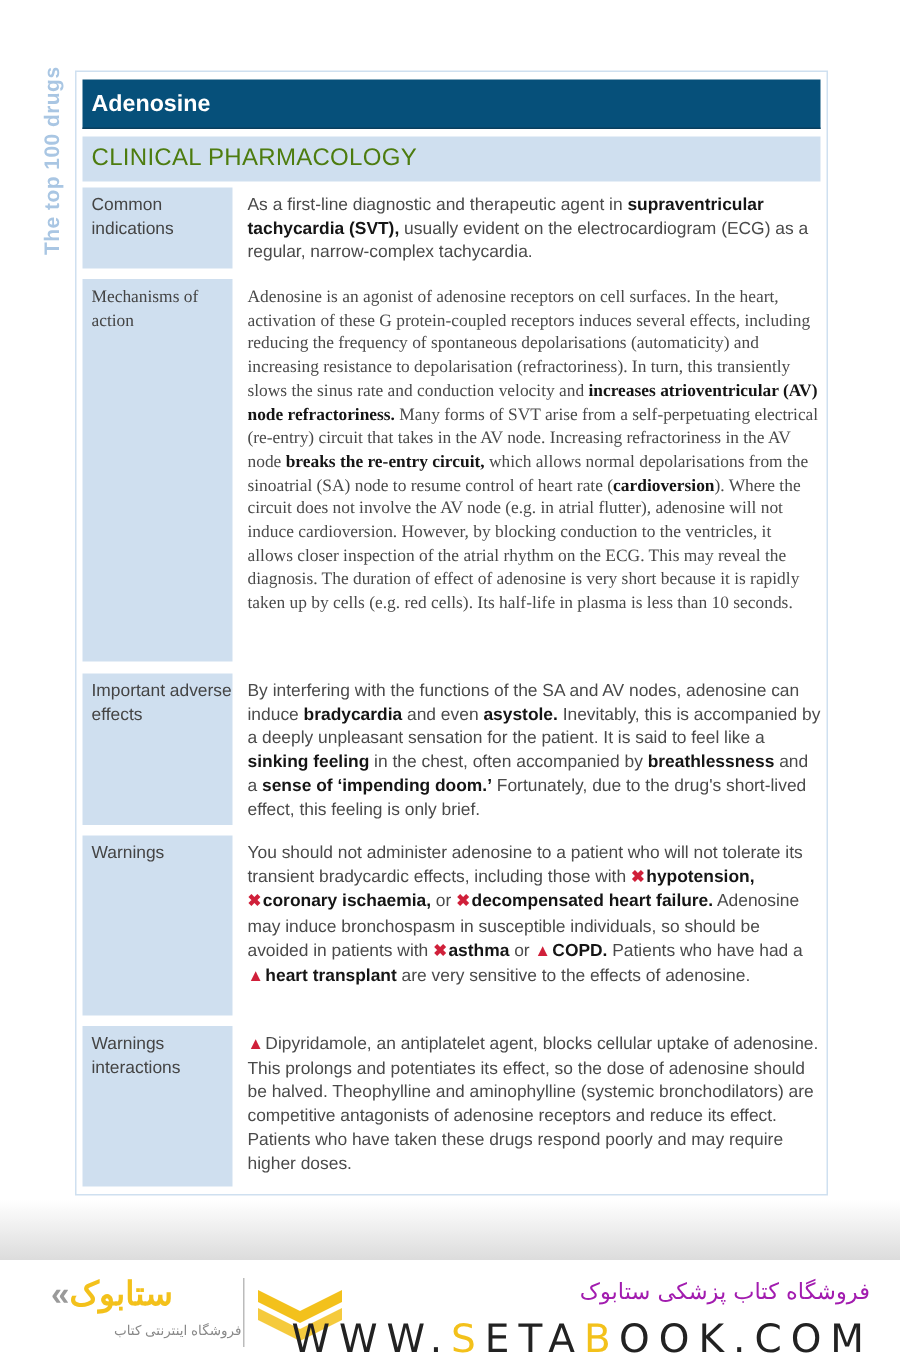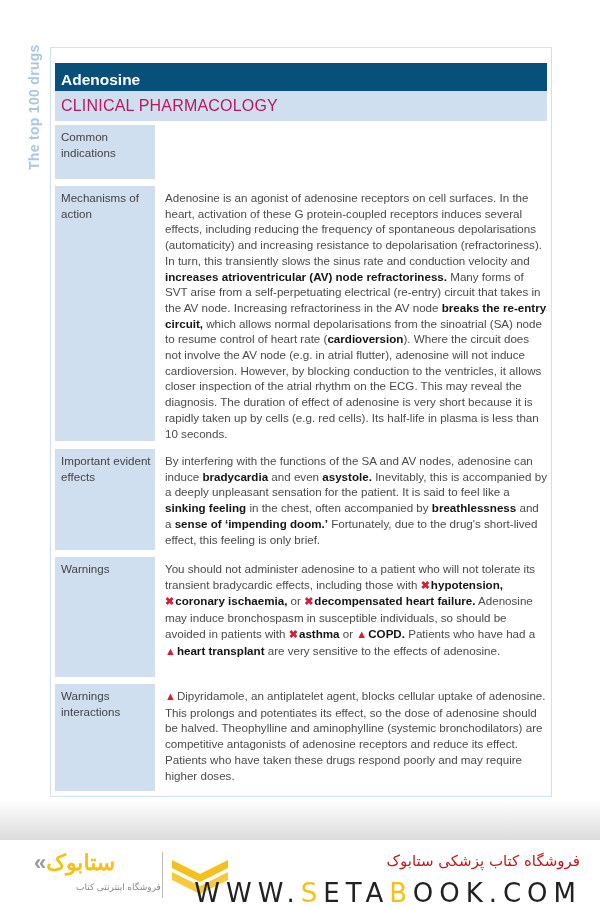--- a/index.html
+++ b/index.html
@@ -14,26 +14,26 @@
   }
 
   .page-box {
     position: absolute; left: 50px; top: 47px; width: 502px; height: 750px;
     border: 1px solid #cfe0f0; background: #fff;
   }
 
   .drug-header {
     position: absolute; left: 4px; top: 5px; width: 492px; height: 33px;
     background: #06507a; color: #fff; font-weight: bold; font-size: 15.5px;
-    padding: 8px 0 0 6px; border-bottom: 1px solid #0a3f5e; margin-top: 10px;
+    padding: 8px 0 0 6px; border-bottom: 1px solid #0a3f5e;
   }
 
   .section-bar {
     position: absolute; left: 4px; top: 43px; width: 492px; height: 30px;
-    background: #cfdfef; color: #be185d; font-size: 16px; padding: 6px 0 0 6px;
+    background: #cfdfef; color: #4d7c0f; font-size: 16px; padding: 6px 0 0 6px;
     letter-spacing: 0.2px;
   }
 
   .row { position: absolute; left: 4px; width: 492px; }
   .row .label {
     position: absolute; left: 0; top: 0; bottom: 0; width: 100px;
     background: #cfdfef; font-size: 11.6px; line-height: 15.5px; color: #444;
     padding: 4px 0 0 6px;
   }
   .row .body {
@@ -50,49 +50,50 @@
   }
   .footer { position: absolute; left: 0; top: 840px; width: 600px; height: 79px; background: #fff; }
 
   .logo-mark { position: absolute; left: 172px; top: 14px; width: 56px; height: 40px; }
   .logo-divider { position: absolute; left: 162px; top: 12px; width: 1px; height: 46px; background: #bbb; }
   .logo-word { position: absolute; left: 34px; top: 10px; font-size: 22px; font-weight: bold; color: #f3c11b; letter-spacing: -1px; }
   .logo-word .arrows { color: #9a9a9a; }
   .logo-sub { position: absolute; left: 40px; top: 42px; font-size: 9px; color: #888; direction: rtl; margin-left: 36px; }
 
   .store-name {
-    position: absolute; right: 20px; top: 12px; font-size: 15px; color: #b91c1c; direction: rtl;
+    position: absolute; right: 20px; top: 12px; font-size: 15px; color: #a21caf; direction: rtl;
     font-family: "DejaVu Sans", sans-serif;
   }
   .store-url {
     position: absolute; right: 18px; top: 38px; font-size: 26px; letter-spacing: 6px; color: #222;
     font-family: "DejaVu Sans", sans-serif;
   }
   .store-url .hl { color: #f3c11b; }
 </style>
 </head>
 <body>
 
 <div class="side-label">The top 100 drugs</div>
 
 <div class="page-box">
   <div class="drug-header">Adenosine</div>
   <div class="section-bar">CLINICAL PHARMACOLOGY</div>
 
   <div class="row" style="top:77px;height:54px;">
     <div class="label">Common indications</div>
+    <div class="body">As a first-line diagnostic and therapeutic agent in <b>supraventricular tachycardia (SVT),</b> usually evident on the electrocardiogram (ECG) as a regular, narrow-complex tachycardia.</div>
   </div>
 
-  <div class="row" style="top:138px;height:255px;">
+  <div class="row" style="top:138px;height:255px;font-family:Liberation Serif, serif;">
     <div class="label">Mechanisms of action</div>
     <div class="body">Adenosine is an agonist of adenosine receptors on cell surfaces. In the heart, activation of these G protein-coupled receptors induces several effects, including reducing the frequency of spontaneous depolarisations (automaticity) and increasing resistance to depolarisation (refractoriness). In turn, this transiently slows the sinus rate and conduction velocity and <b>increases atrioventricular (AV) node refractoriness.</b> Many forms of SVT arise from a self-perpetuating electrical (re-entry) circuit that takes in the AV node. Increasing refractoriness in the AV node <b>breaks the re-entry circuit,</b> which allows normal depolarisations from the sinoatrial (SA) node to resume control of heart rate (<b>cardioversion</b>). Where the circuit does not involve the AV node (e.g. in atrial flutter), adenosine will not induce cardioversion. However, by blocking conduction to the ventricles, it allows closer inspection of the atrial rhythm on the ECG. This may reveal the diagnosis. The duration of effect of adenosine is very short because it is rapidly taken up by cells (e.g. red cells). Its half-life in plasma is less than 10 seconds.</div>
   </div>
 
   <div class="row" style="top:401px;height:101px;">
-    <div class="label">Important evident effects</div>
+    <div class="label">Important adverse effects</div>
     <div class="body">By interfering with the functions of the SA and AV nodes, adenosine can induce <b>bradycardia</b> and even <b>asystole.</b> Inevitably, this is accompanied by a deeply unpleasant sensation for the patient. It is said to feel like a <b>sinking feeling</b> in the chest, often accompanied by <b>breathlessness</b> and a <b>sense of ‘impending doom.’</b> Fortunately, due to the drug's short-lived effect, this feeling is only brief.</div>
   </div>
 
   <div class="row" style="top:509px;height:120px;padding-left:32px;">
     <div class="label">Warnings</div>
     <div class="body">You should not administer adenosine to a patient who will not tolerate its transient bradycardic effects, including those with <span class="xmark">✖</span><b>hypotension,</b> <span class="xmark">✖</span><b>coronary ischaemia,</b> or <span class="xmark">✖</span><b>decompensated heart failure.</b> Adenosine may induce bronchospasm in susceptible individuals, so should be avoided in patients with <span class="xmark">✖</span><b>asthma</b> or <span class="tri">▲</span><b>COPD.</b> Patients who have had a <span class="tri">▲</span><b>heart transplant</b> are very sensitive to the effects of adenosine.</div>
   </div>
 
   <div class="row" style="top:636px;height:107px;">
     <div class="label">Warnings interactions</div>

